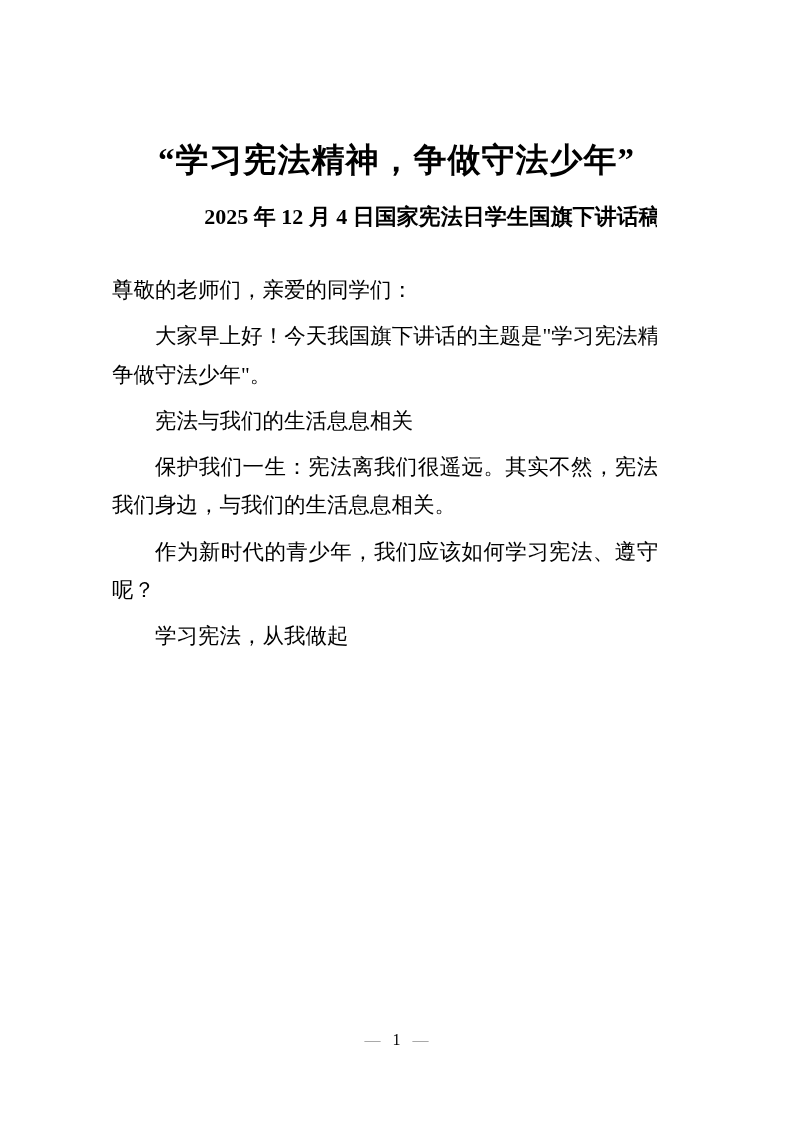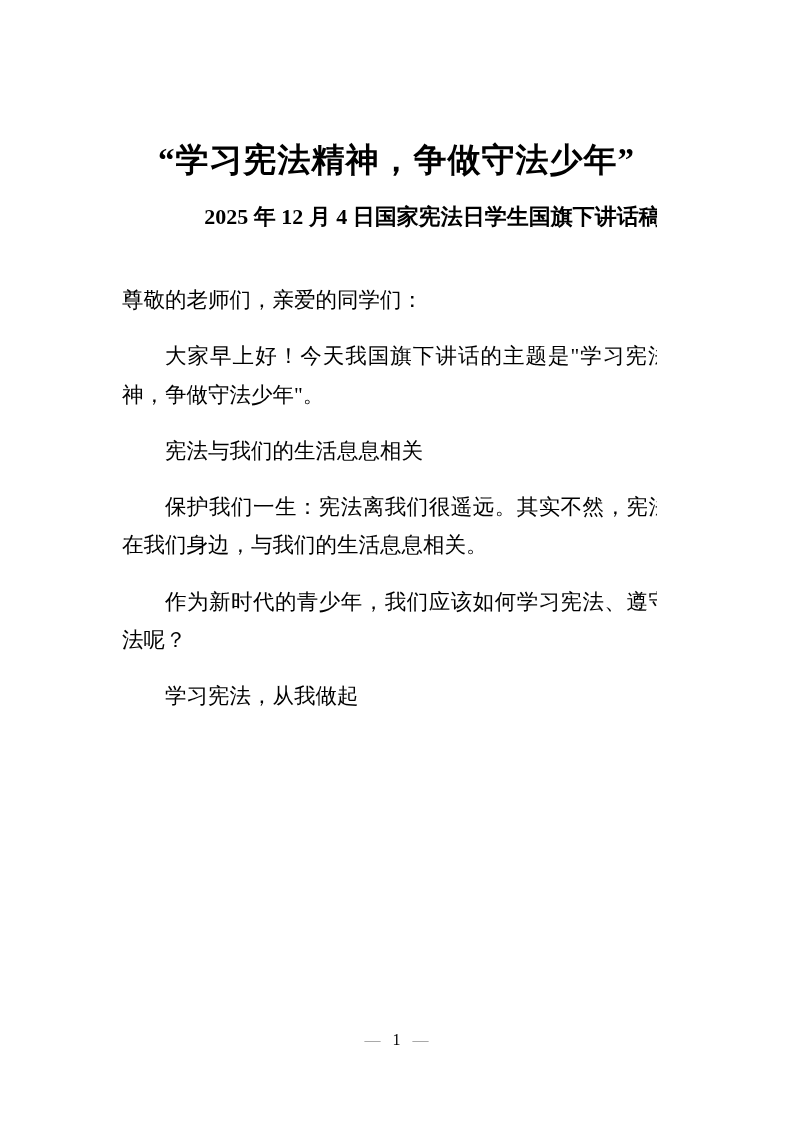--- a/index.html
+++ b/index.html
@@ -42,21 +42,21 @@
   .doc-body {
     position: absolute;
     top: 263px;
     left: 104px;
     width: 606px;
     font-size: 21.5px;
     line-height: 38.3px;
     text-align: justify;
   }
   .doc-body p {
-    margin: 18px;
+    margin: 8px;
   }
   .doc-body p.indent {
     text-indent: 2em;
   }
   .page-footer {
     position: absolute;
     top: 1031px;
     left: 0;
     width: 793px;
     text-align: center;

